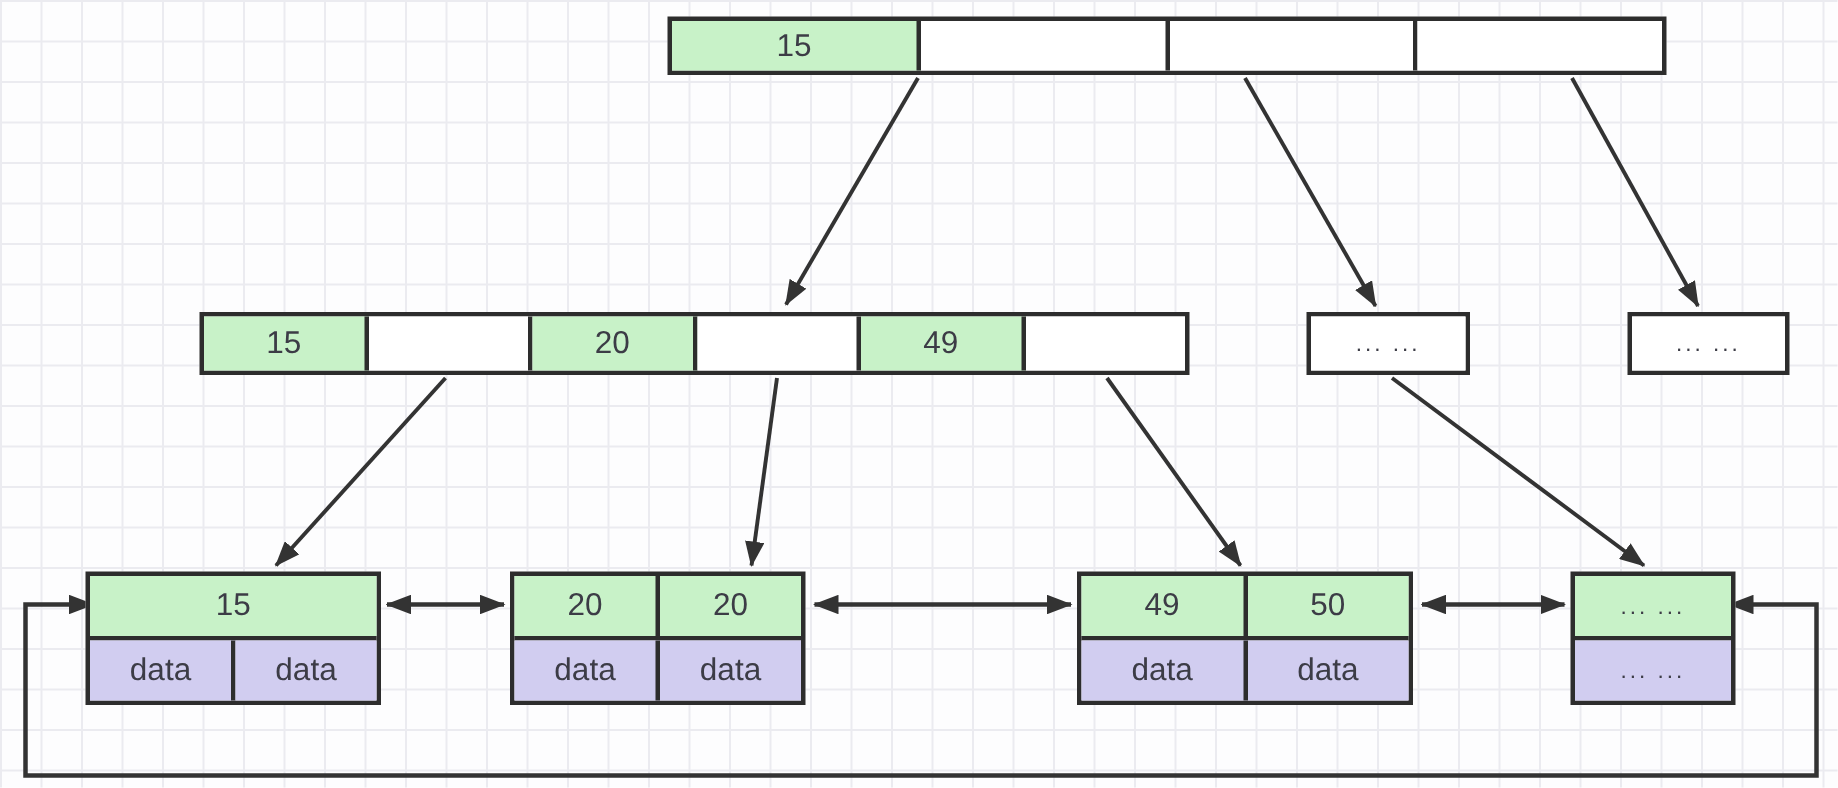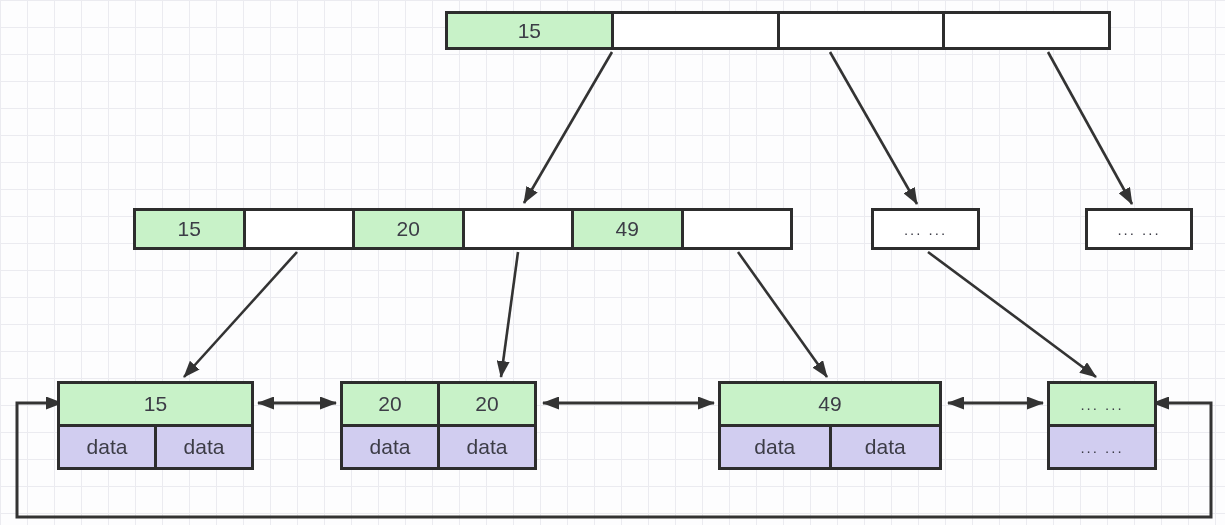--- a/index.html
+++ b/index.html
@@ -131,20 +131,21 @@
     </div>
     <div class="leaf-row">
       <div class="cell data">data</div>
       <div class="cell data">data</div>
     </div>
   </div>
 
   <div class="leaf" style="left:718px; top:381px; width:224px; height:89px;">
     <div class="leaf-row keys">
       <div class="cell key">49</div>
+      <div class="cell key">50</div>
     </div>
     <div class="leaf-row">
       <div class="cell data">data</div>
       <div class="cell data">data</div>
     </div>
   </div>
 
   <div class="leaf" style="left:1047px; top:381px; width:110px; height:89px;">
     <div class="leaf-row keys">
       <div class="cell key dots">... ...</div>

